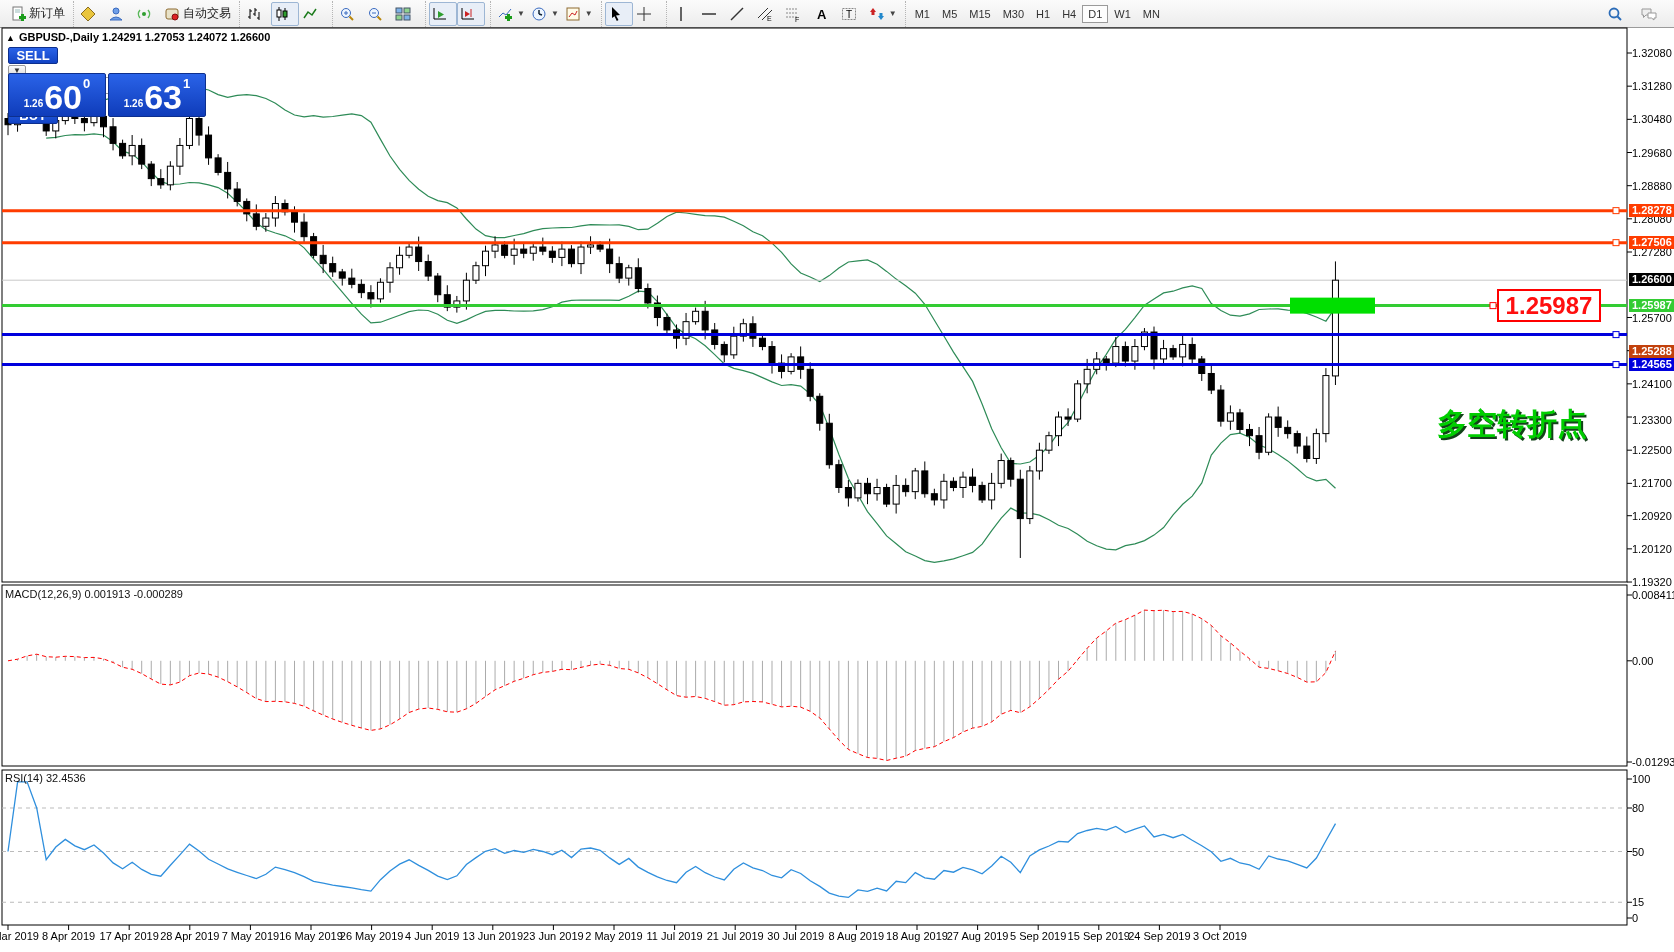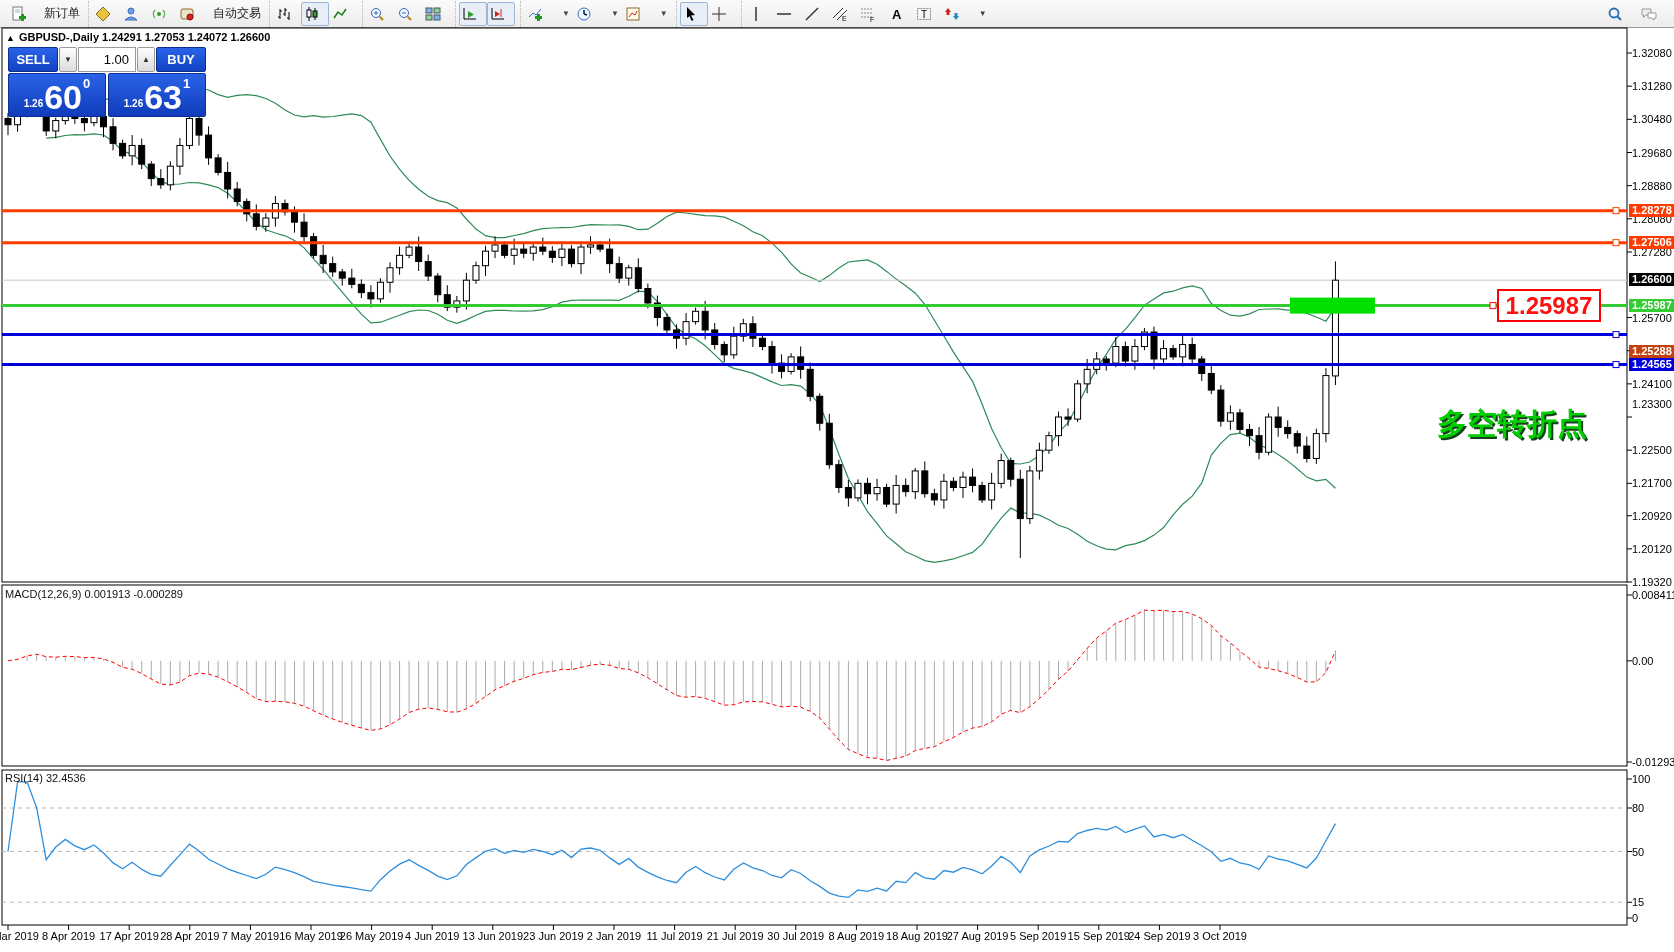--- a/index.html
+++ b/index.html
@@ -6,41 +6,41 @@
   body{width:1674px;height:952px;position:relative;overflow:hidden;
        font-family:"Liberation Sans",sans-serif;-webkit-font-smoothing:antialiased;}
   .app{position:absolute;inset:0;}
   
   .toolbar{position:absolute;left:0;top:0;width:1674px;height:28px;
     background:linear-gradient(#fbfbfb,#ececec);border-bottom:1px solid #9a9a9a;
     display:flex;align-items:center;box-sizing:border-box;padding-left:2px;}
   .tb-group{display:flex;align-items:center;height:26px;padding:0 3px;
     border-left:1px dotted #b5b5b5;margin-left:2px;}
   .tb-group:first-child{border-left:none;}
-  .tb-btn{display:flex;align-items:center;gap:18px;height:22px;min-width:22px;
+  .tb-btn{display:flex;align-items:center;gap:3px;height:22px;min-width:22px;
     padding:0 2px;border:1px solid transparent;border-radius:2px;cursor:default;
     font-size:12px;color:#222;text-align:center;}
   .tb-btn.active{border:1px solid #9db6d4;background:#e8eef7;}
   .tb-btn .caret{font-size:8px;color:#444;margin-left:1px;}
   .tb-tf{font-size:11px;color:#333;padding:2px 5px;border:1px solid transparent;}
   .tb-tf.active{border:1px solid #9a9a9a;background:#fdfdfd;}
   .tb-right{margin-left:auto;display:flex;align-items:center;gap:6px;padding-right:8px;}
   
   .panel{position:absolute;left:0;background:#fff;}
   svg.layer{position:absolute;left:0;top:0;pointer-events:none;}
   .chart-title{position:absolute;left:6px;top:31px;font-size:11px;font-weight:bold;
     color:#000;letter-spacing:0;}
   .chart-title .tri{font-size:9px;margin-right:4px;}
   .ind-label{position:absolute;font-size:11px;color:#111;}
   .axis-label{position:absolute;left:1632px;font-size:11px;color:#000;height:13px;line-height:13px;}
   .axis-label.badge{left:1629px;padding:0 3px;color:#fff;font-weight:bold;}
   .date-label{position:absolute;top:930px;font-size:11px;color:#000;transform:translateX(-50%);white-space:nowrap;}
   
   .trade{position:absolute;left:8px;top:47px;width:198px;}
-  .trade .row1{display:flex;height:25px;gap:1px;}
+  .trade .row1{display:flex;height:25px;gap:1px;flex-direction:column;}
   .btn-blue{background:linear-gradient(#2a63e8,#1243c4);color:#fff;border:1px solid #0d2f8e;
     display:flex;align-items:center;justify-content:center;font-size:13px;font-weight:bold;border-radius:2px;}
   .sellbuy{width:48px;}
   .spin{width:16px;background:linear-gradient(#fdfdfd,#dcdcdc);border:1px solid #9a9a9a;
     display:flex;align-items:center;justify-content:center;font-size:8px;color:#333;border-radius:2px;}
   .vol{flex:1;background:#fff;border:1px solid #9a9a9a;display:flex;align-items:center;
     justify-content:flex-end;padding-right:6px;font-size:13px;color:#000;}
   .trade .row2{display:flex;gap:2px;margin-top:1px;height:44px;}
   .bigprice{flex:1;background:linear-gradient(#2a63e8,#0f3cba);border:1px solid #0d2f8e;border-radius:2px;
     color:#fff;display:flex;align-items:flex-end;justify-content:center;padding-bottom:4px;}
@@ -300,20 +300,31 @@
         </div>
         <div class="tb-btn">
           <span>
             <svg class="icon16" viewBox="0 0 16 16">
               <path d="M4 2 L7 6 L5.5 6 L5.5 9 L2.5 9 L2.5 6 L1 6 Z" fill="#c22"></path>
               <path d="M12 14 L9 10 L10.5 10 L10.5 7 L13.5 7 L13.5 10 L15 10 Z" fill="#28c"></path>
             </svg>
           </span>
           <span class="caret">▼</span>
         </div>
+      </div>
+      <div class="tb-group">
+        <div class="tb-tf">M1</div>
+        <div class="tb-tf">M5</div>
+        <div class="tb-tf">M15</div>
+        <div class="tb-tf">M30</div>
+        <div class="tb-tf">H1</div>
+        <div class="tb-tf">H4</div>
+        <div class="tb-tf active">D1</div>
+        <div class="tb-tf">W1</div>
+        <div class="tb-tf">MN</div>
       </div>
       <div class="tb-right">
         <div class="tb-btn">
           <svg class="icon16" viewBox="0 0 16 16">
             <circle cx="7" cy="7" r="4.5" fill="none" stroke="#2b6cb8" stroke-width="1.8"></circle>
             <line x1="10.5" y1="10.5" x2="14" y2="14" stroke="#2b6cb8" stroke-width="2"></line>
           </svg>
         </div>
         <div class="tb-btn">
           <svg class="icon16" viewBox="0 0 16 16">
@@ -854,21 +865,21 @@
       <div class="axis-label" style="top: 47px;">1.32080</div>
       <div class="axis-label" style="top: 80.168px;">1.31280</div>
       <div class="axis-label" style="top: 113.336px;">1.30480</div>
       <div class="axis-label" style="top: 146.504px;">1.29680</div>
       <div class="axis-label" style="top: 179.672px;">1.28880</div>
       <div class="axis-label" style="top: 212.84px;">1.28080</div>
       <div class="axis-label" style="top: 246.008px;">1.27280</div>
       <div class="axis-label" style="top: 311.515px;">1.25700</div>
       <div class="axis-label" style="top: 344.683px; margin-top: 12px;">1.24900</div>
       <div class="axis-label" style="top: 377.851px;">1.24100</div>
-      <div class="axis-label" style="top: 398px;">1.23300</div>
+      <div class="axis-label" style="top: 414px;">1.23300</div>
       <div class="axis-label" style="top: 444.187px;">1.22500</div>
       <div class="axis-label" style="top: 477.355px;">1.21700</div>
       <div class="axis-label" style="top: 509.694px;">1.20920</div>
       <div class="axis-label" style="top: 542.862px;">1.20120</div>
       <div class="axis-label" style="top: 576.03px;">1.19320</div>
       <div class="axis-label badge" style="top: 203.631px; background: rgb(255, 60, 0);">1.28278</div>
       <div class="axis-label badge" style="top: 235.638px; background: rgb(255, 60, 0);">1.27506</div>
       <div class="axis-label badge" style="top: 273.201px; background: rgb(0, 0, 0);">1.26600</div>
       <div class="axis-label badge" style="top: 298.616px; background: rgb(51, 204, 51); color: rgb(255, 255, 255);">1.25987</div>
       <div class="axis-label badge" style="top: 345px; background: #c2410c;">1.25288</div>
@@ -884,21 +895,21 @@
       <div class="date-label" style="left: 8px;">29 Mar 2019</div>
       <div class="date-label" style="left: 68.6px;">8 Apr 2019</div>
       <div class="date-label" style="left: 129.2px;">17 Apr 2019</div>
       <div class="date-label" style="left: 189.8px;">28 Apr 2019</div>
       <div class="date-label" style="left: 250.4px;">7 May 2019</div>
       <div class="date-label" style="left: 311px;">16 May 2019</div>
       <div class="date-label" style="left: 371.6px;">26 May 2019</div>
       <div class="date-label" style="left: 432.2px;">4 Jun 2019</div>
       <div class="date-label" style="left: 492.8px;">13 Jun 2019</div>
       <div class="date-label" style="left: 553.4px;">23 Jun 2019</div>
-      <div class="date-label" style="left: 614px;">2 Jan 2019</div>
+      <div class="date-label" style="left: 614px;">2 May 2019</div>
       <div class="date-label" style="left: 674.6px;">11 Jul 2019</div>
       <div class="date-label" style="left: 735.2px;">21 Jul 2019</div>
       <div class="date-label" style="left: 795.8px;">30 Jul 2019</div>
       <div class="date-label" style="left: 856.4px;">8 Aug 2019</div>
       <div class="date-label" style="left: 917px;">18 Aug 2019</div>
       <div class="date-label" style="left: 977.6px;">27 Aug 2019</div>
       <div class="date-label" style="left: 1038.2px;">5 Sep 2019</div>
       <div class="date-label" style="left: 1098.8px;">15 Sep 2019</div>
       <div class="date-label" style="left: 1159.4px;">24 Sep 2019</div>
       <div class="date-label" style="left: 1220px;">3 Oct 2019</div>

